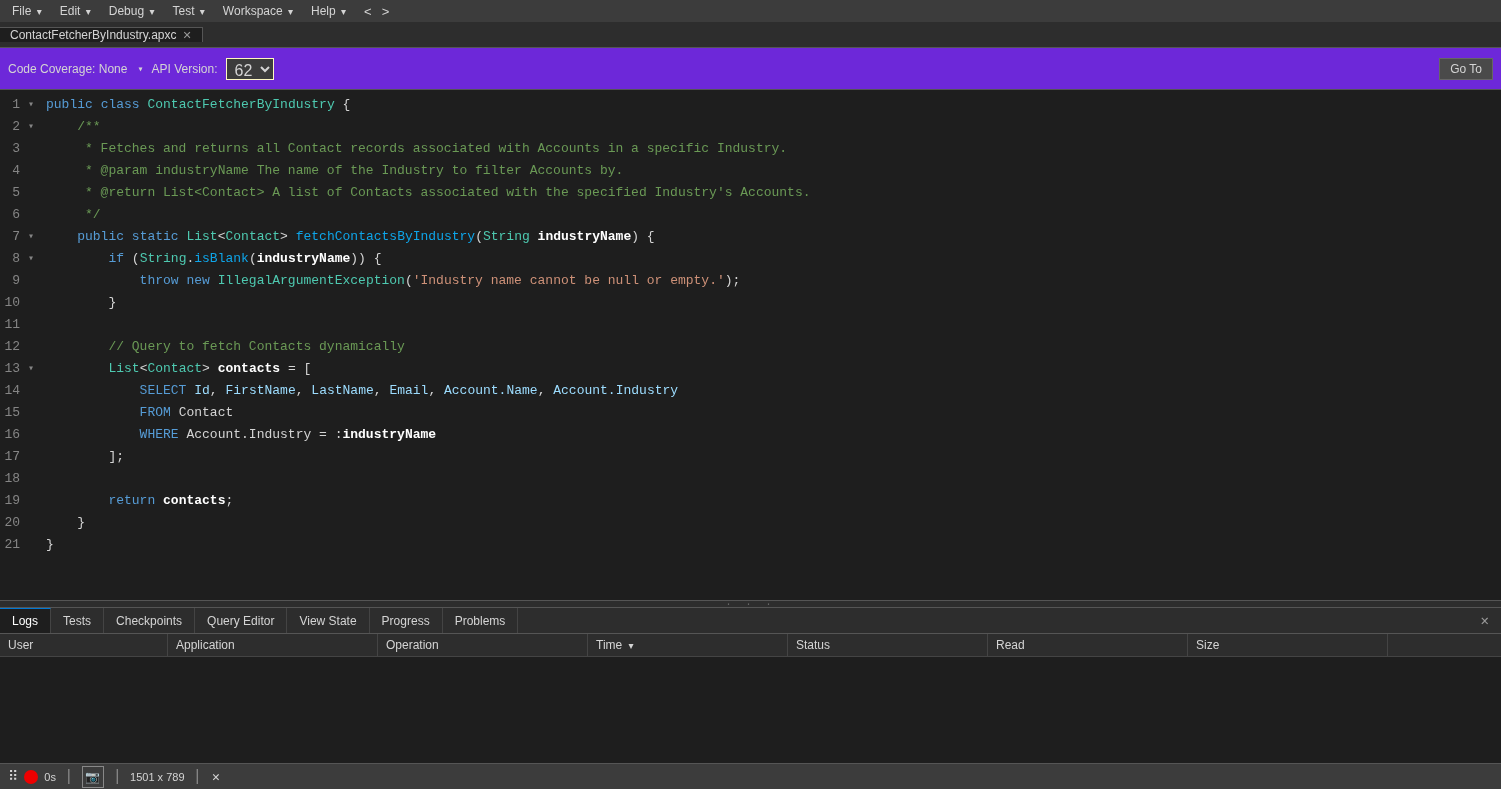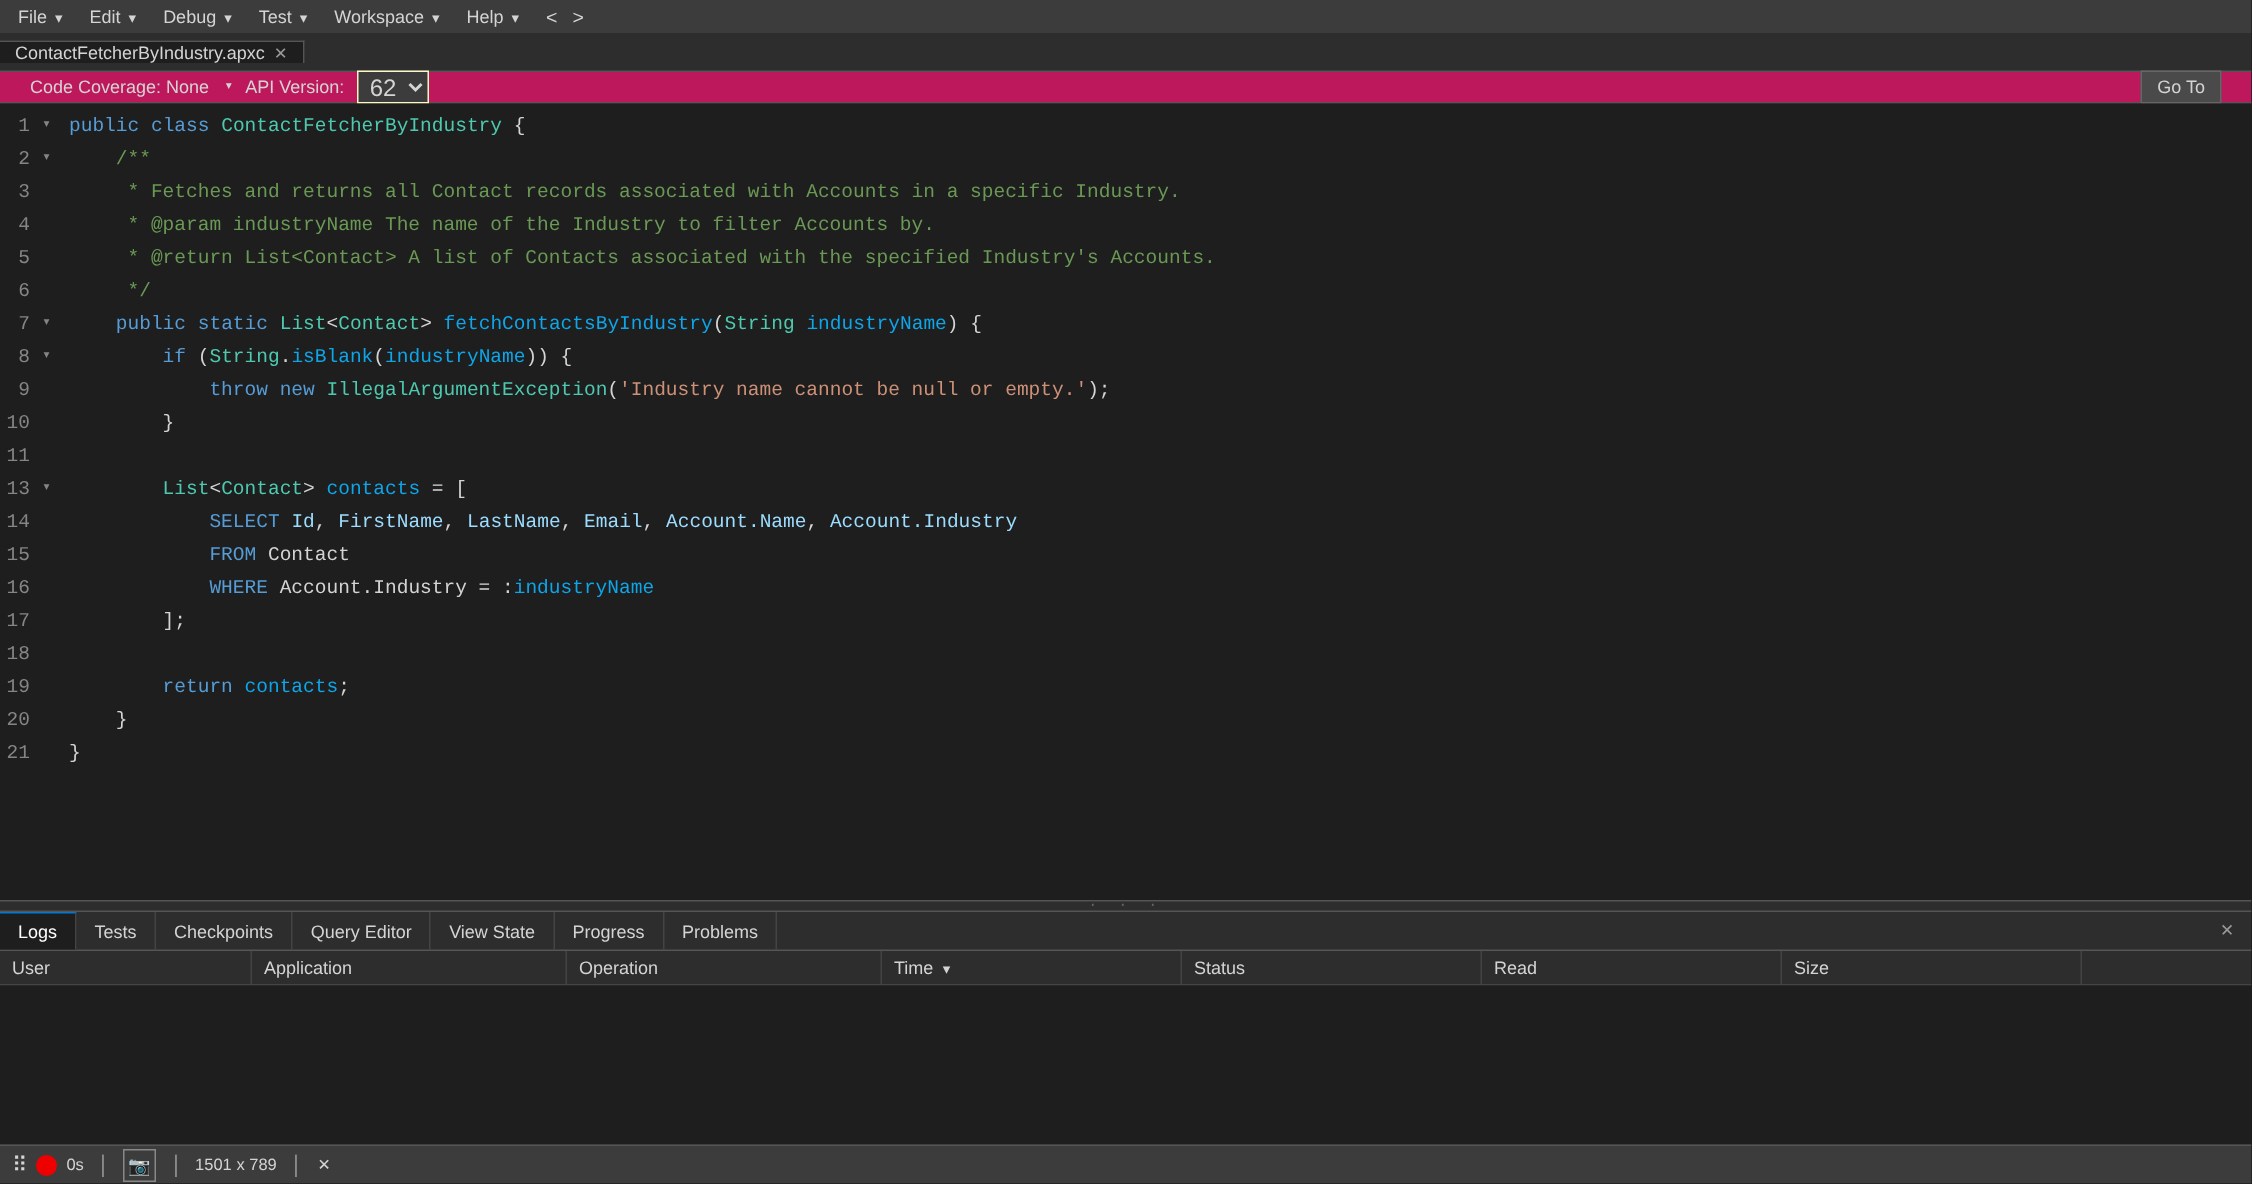--- a/index.html
+++ b/index.html
@@ -75,25 +75,25 @@
       white-space: nowrap;
     }
     .tab-close {
       font-size: 11px;
       color: #999;
       cursor: pointer;
     }
 
     
     .toolbar {
-      background: #be185d;
-      display: flex;
-      align-items: center;
-      height: 21px;
-      padding: 0 20px;
+      background: #6d28d9;
+      display: flex;
+      align-items: center;
+      height: 42px;
+      padding: 0 8px;
       gap: 8px;
       flex-shrink: 0;
       border-bottom: 1px solid #555;
     }
     .toolbar-label {
       font-family: Arial, sans-serif;
       font-size: 12px;
       color: #d4d4d4;
       white-space: nowrap;
     }
@@ -159,21 +159,21 @@
     }
     .line-code {
       padding-left: 4px;
       white-space: pre;
     }
     
     .kw { color: #569cd6; } 
     .type { color: #4ec9b0; } 
     .str { color: #ce9178; } 
     .comment { color: #6a9955; } 
-    .var { color: #0ea5e9; } 
+    .var { color: #ffffff; font-weight: bold; } 
     .method { color: #0ea5e9; } 
     .plain { color: #d4d4d4; }
     .sql-kw { color: #569cd6; }
     .sql-field { color: #9cdcfe; }
 
     
     .resizer {
       height: 8px;
       background: #2d2d2d;
       border-top: 1px solid #555;
@@ -389,20 +389,25 @@
       <span class="fold-arrow empty"> </span>
       <span class="line-code"><span class="plain">        }</span></span>
     </div>
 
     <div class="code-line">
       <span class="line-number">11</span>
       <span class="fold-arrow empty"> </span>
       <span class="line-code"> </span>
     </div>
 
+    <div class="code-line">
+      <span class="line-number">12</span>
+      <span class="fold-arrow empty"> </span>
+      <span class="line-code"><span class="comment">        // Query to fetch Contacts dynamically</span></span>
+    </div>
 
     <div class="code-line">
       <span class="line-number">13</span>
       <span class="fold-arrow">▾</span>
       <span class="line-code"><span class="type">        List</span><span class="plain">&lt;</span><span class="type">Contact</span><span class="plain">&gt;</span> <span class="var">contacts</span> <span class="plain">= [</span></span>
     </div>
 
     <div class="code-line">
       <span class="line-number">14</span>
       <span class="fold-arrow empty"> </span>

